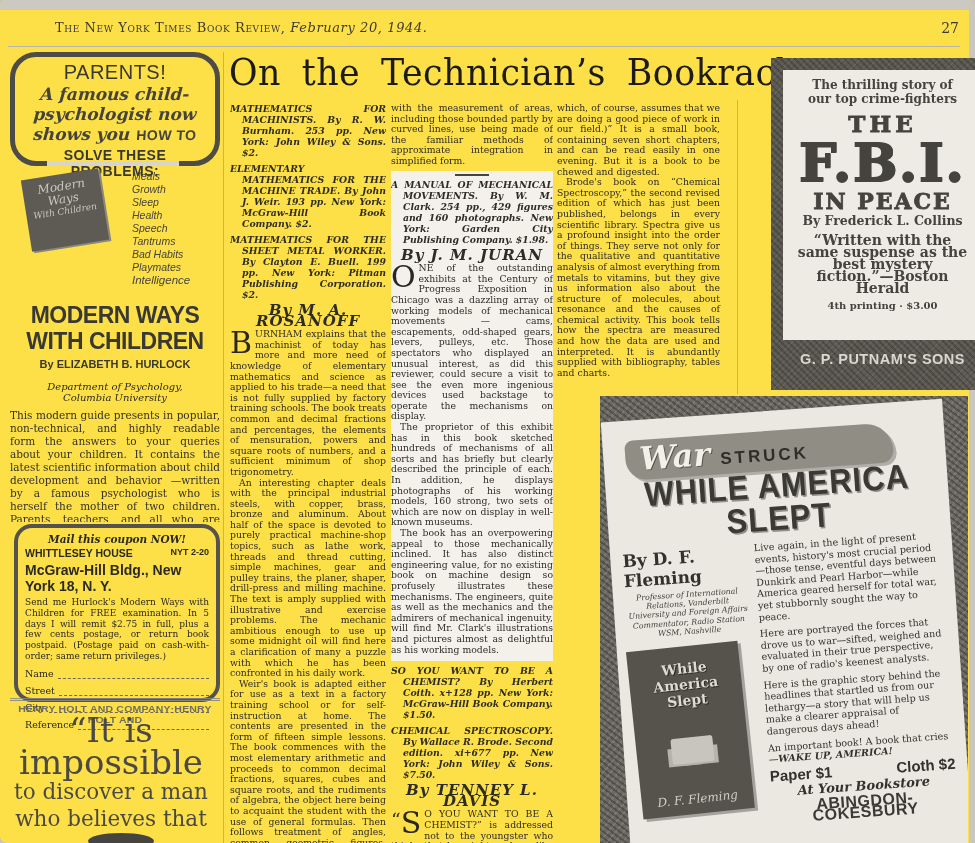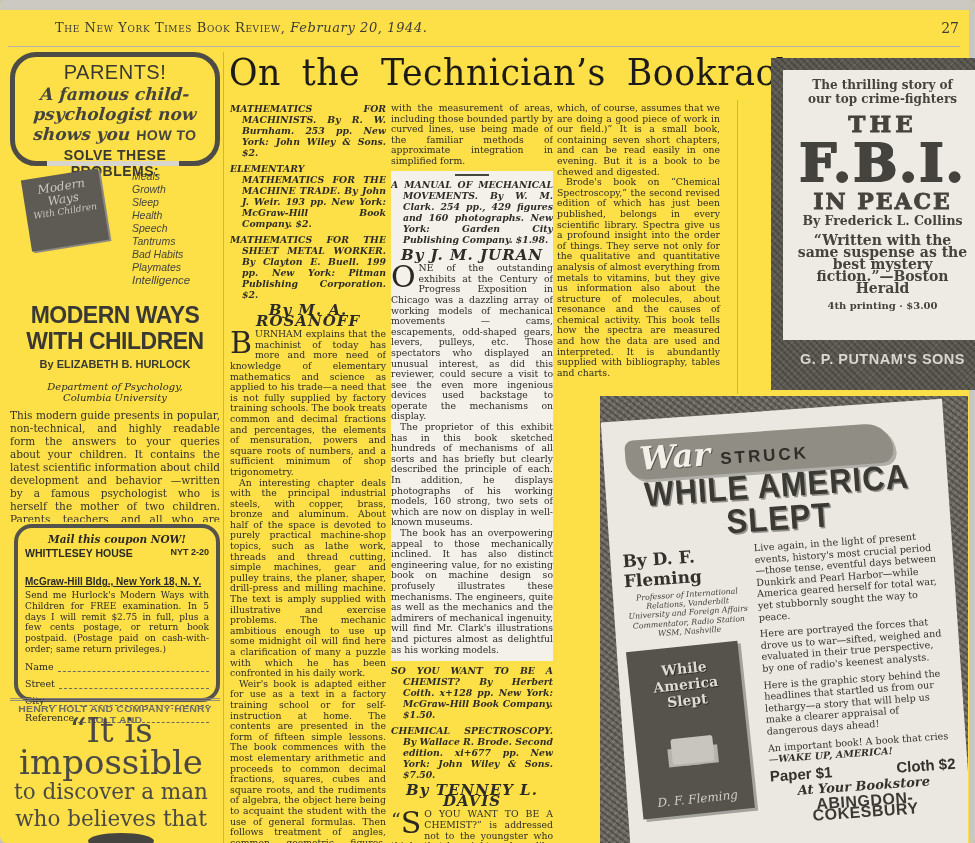--- a/index.html
+++ b/index.html
@@ -39,21 +39,21 @@
   .mw-byline{margin-top:7px;text-align:center;font-family:"Liberation Sans",sans-serif;font-weight:700;font-size:11px;color:#3a3833;}
   .mw-affil{text-align:center;font-style:italic;font-size:10px;line-height:11px;margin-top:11px;}
   .mw-body{margin-top:6px;font-size:10.5px;line-height:13px;text-align:justify;color:#33312c;}
 
   .coupon{position:absolute;left:14px;top:524px;width:184px;height:160px;border:4px solid #55534c;
           border-radius:18px;padding:5px 7px;font-size:9.5px;}
   .coupon .mail{text-align:center;font-style:italic;font-weight:700;font-size:10.5px;}
   .coupon .pubrow{display:flex;justify-content:space-between;margin-top:2px;
                   font-family:"Liberation Sans",sans-serif;font-weight:700;font-size:10.5px;}
   .coupon .code{font-size:9px;}
-  .coupon .addr{font-family:"Liberation Sans",sans-serif;font-weight:700;font-size:10px;margin-top:17px;text-decoration:underline;}
+  .coupon .addr{font-family:"Liberation Sans",sans-serif;font-weight:700;font-size:14px;margin-top:3px;}
   .coupon .cbody{margin-top:3px;font-size:9px;line-height:10.8px;text-align:justify;}
   .frow{display:flex;align-items:flex-end;margin-top:6px;}
   .frow .flabel{font-size:9.5px;}
   .frow .fline{flex:1;border-bottom:1px dashed #6b6964;margin-left:4px;height:9px;}
 
   .holt{position:absolute;left:10px;top:697px;width:210px;border-top:3px double #8a887f;padding-top:2px;
         font-family:"Liberation Sans",sans-serif;font-weight:700;font-size:10.5px;letter-spacing:.2px;
         color:#6f6d64;text-align:center;transform:scaleY(.92);}
   .quote{position:absolute;left:2px;top:714px;width:218px;text-align:center;color:#4b4944;}
   .quote .q1{font-size:34px;line-height:32px;}

